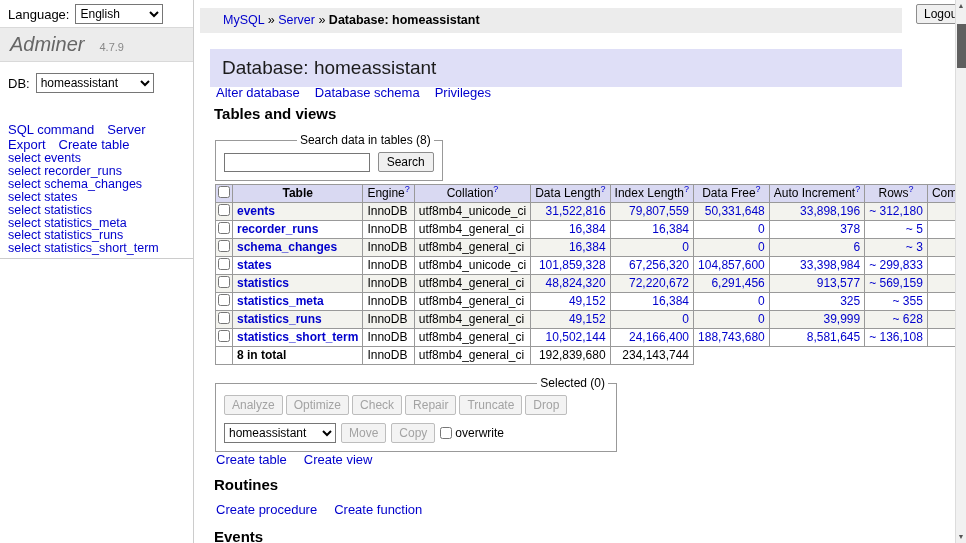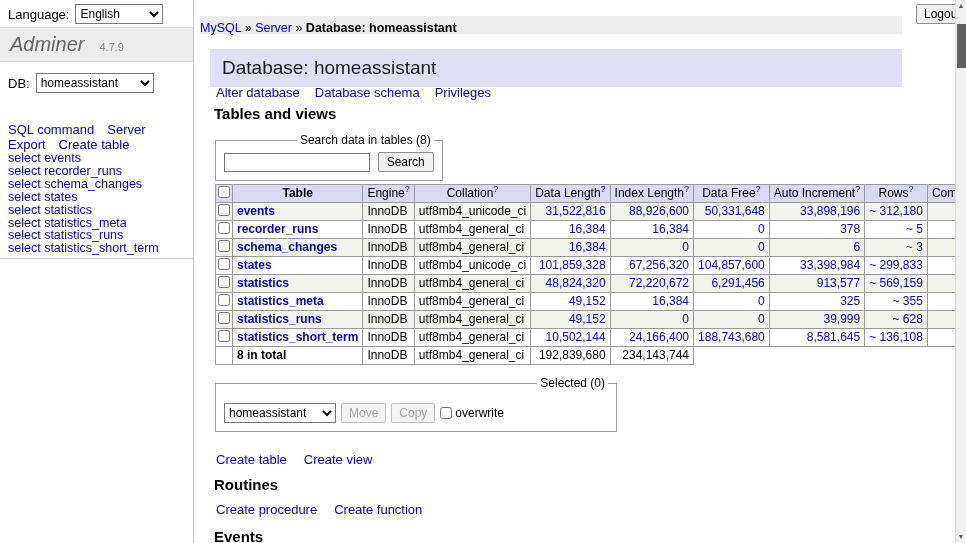--- a/index.html
+++ b/index.html
@@ -39,22 +39,22 @@
   #db-row select { width: 118px; }
   #actions-row1, #actions-row2 { position: absolute; left: 8px; }
   #actions-row1 { top: 109px; }
   #actions-row2 { top: 124px; }
   #actions-row1 a, #actions-row2 a { margin-right: 13px; }
   #table-links { position: absolute; left: 8px; top: 152px; font-size: 12.5px; line-height: 12.9px; }
   #table-links a { display: block; }
   #sidebar-hr { position: absolute; left: 0; top: 258px; width: 193px; border-top: 1px solid #ccc; }
 
   
-  #breadcrumb { position: absolute; left: 200px; top: 16px; width: 702px; height: 18px;
-                background: var(--bar-bg, #ececec); line-height: 25px; padding-left: 0; font-size: 12.5px; }
+  #breadcrumb { position: absolute; left: 200px; top: 8px; width: 702px; height: 25px;
+                background: var(--bar-bg, #ececec); line-height: 25px; padding-left: 23px; font-size: 12.5px; }
   #logout { position: absolute; left: 916px; top: 4px; padding: 2px 7px; }
 
   
   #page-title { position: absolute; left: 210px; top: 33px; width: 692px; height: 38px;
                 background: var(--title-bg, #dfdff7); font-size: 19px; line-height: 38px;
                 padding-left: 12px; color: #1c1c1c; font-weight: normal; }
   #top-links { position: absolute; left: 216px; top: 85px; }
   #top-links a { margin-right: 15px; }
   .h3 { position: absolute; left: 214px; font-size: 15px; font-weight: bold; }
   #tables-title { top: 105px; }
@@ -177,21 +177,21 @@
         <th><span>Comment</span></th>
       </tr>
     </thead>
   <tbody>
       <tr class="odd">
         <td class="check"><input type="checkbox" style=""></td>
         <th class="tname"><a>events</a></th>
         <td>InnoDB</td>
         <td>utf8mb4_unicode_ci</td>
         <td class="num"><a>31,522,816</a></td>
-        <td class="num"><a>88,926,600</a></td>
+        <td class="num"><a>79,807,559</a></td>
         <td class="num"><a>50,331,648</a></td>
         <td class="num"><a>33,898,196</a></td>
         <td class="num"><a>~ 312,180</a></td>
         <td></td>
       </tr>
       <tr>
         <td class="check"><input type="checkbox" style=""></td>
         <th class="tname"><a>recorder_runs</a></th>
         <td>InnoDB</td>
         <td>utf8mb4_general_ci</td>
@@ -280,20 +280,21 @@
         <td>InnoDB</td>
         <td>utf8mb4_general_ci</td>
         <td class="num">192,839,680</td>
         <td class="num">234,143,744</td>
       </tr>
     </tbody>
 </table>
 
 <fieldset id="selected-fs">
   <legend>Selected (0)</legend>
+  <div class="btn-row"><button disabled="">Analyze</button><button disabled="">Optimize</button><button disabled="">Check</button><button disabled="">Repair</button><button disabled="">Truncate</button><button disabled="">Drop</button></div>
   <div class="move-row">
     <select>
       <option>homeassistant</option>
     </select>
     <button disabled="">Move</button>
     <button disabled="">Copy</button>
     <label>
       <input type="checkbox" style="">
       <span>overwrite</span>
     </label>

